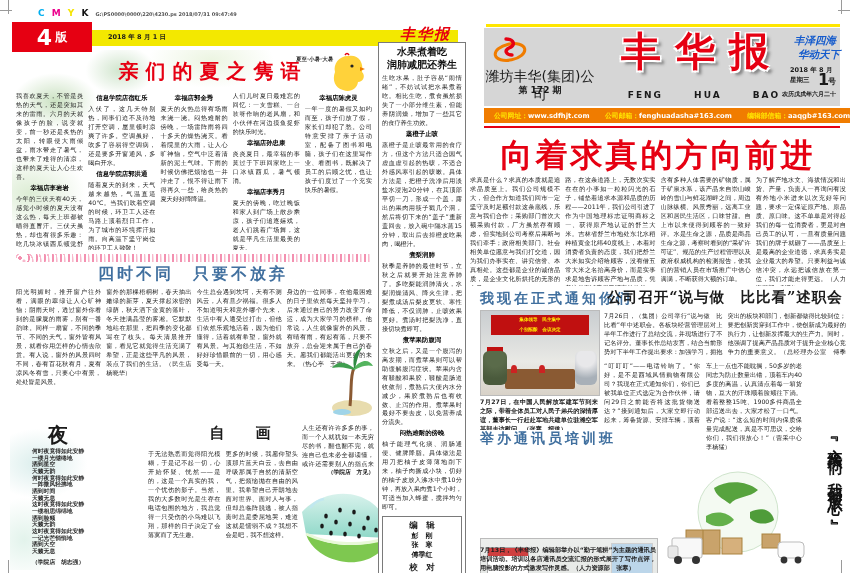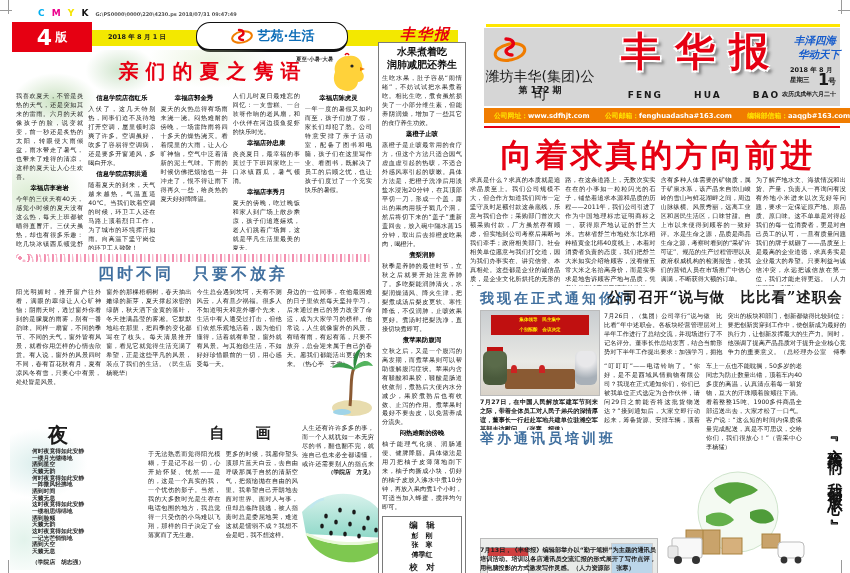--- a/index.html
+++ b/index.html
@@ -67,27 +67,20 @@
   <div class="abs" style="left:418px;top:553px;color:#888;font-size:12px;">+</div>
 
   <div class="abs" style="left:8px;top:16px;width:452px;height:556px;">
 
     <div class="abs ystrip" style="left:80px;top:14px;width:370px;height:16px;"></div>
     <div class="abs pagebox" style="left:4px;top:6px;width:80px;height:30px;">
       <span style="font-size:22px;">4</span>
       <span style="font-size:12px;margin-left:3px;">版</span>
     </div>
     <div class="abs" style="left:100px;top:17px;font-size:6.5px;font-weight:bold;">2018 年 8 月 1 日</div>
-    <div class="abs pill" style="left:188px;top:6px;width:150px;height:26px;">
-      <svg width="24" height="16" viewBox="0 0 24 16">
-        <ellipse cx="12" cy="9" rx="10" ry="5.5" fill="none" stroke="#f07c00" stroke-width="2" transform="rotate(-12 12 9)"></ellipse>
-        <path d="M9,2 C14,2 15,6 11,8 C8,9.5 9,12 13,12" fill="none" stroke="#e60012" stroke-width="2.4" stroke-linecap="round"></path>
-      </svg>
-      <span style="color:#0e6eb8;font-weight:bold;font-size:13px;">艺苑·生活</span>
-    </div>
     <div class="abs cal-red" style="left:392px;top:9px;font-size:15px;font-style:italic;letter-spacing:2px;">丰华报</div>
 
     <div class="abs watercolor1" style="left:4px;top:34px;width:362px;height:204px;"></div>
     <div class="abs cal-red" style="left:80px;top:42px;width:250px;text-align:center;font-size:20px;letter-spacing:7px;">亲们的夏之隽语</div>
     <svg class="abs" style="left:322px;top:36px;" width="36" height="42" viewBox="0 0 36 42">
       <path d="M18,4 C28,2 34,10 32,20 C36,24 33,30 28,30 C27,37 20,41 13,38 C5,36 2,28 5,20 C3,12 9,4 18,4 Z" fill="#ffd23a"></path>
       <circle cx="22" cy="14" r="1.6" fill="#222"></circle>
       <path d="M30,15 l5,2 -5,2 z" fill="#f07c00"></path>
       <path d="M15,3 q2,-3 4,0" stroke="#e60012" stroke-width="1.5" fill="none"></path>
     </svg>

